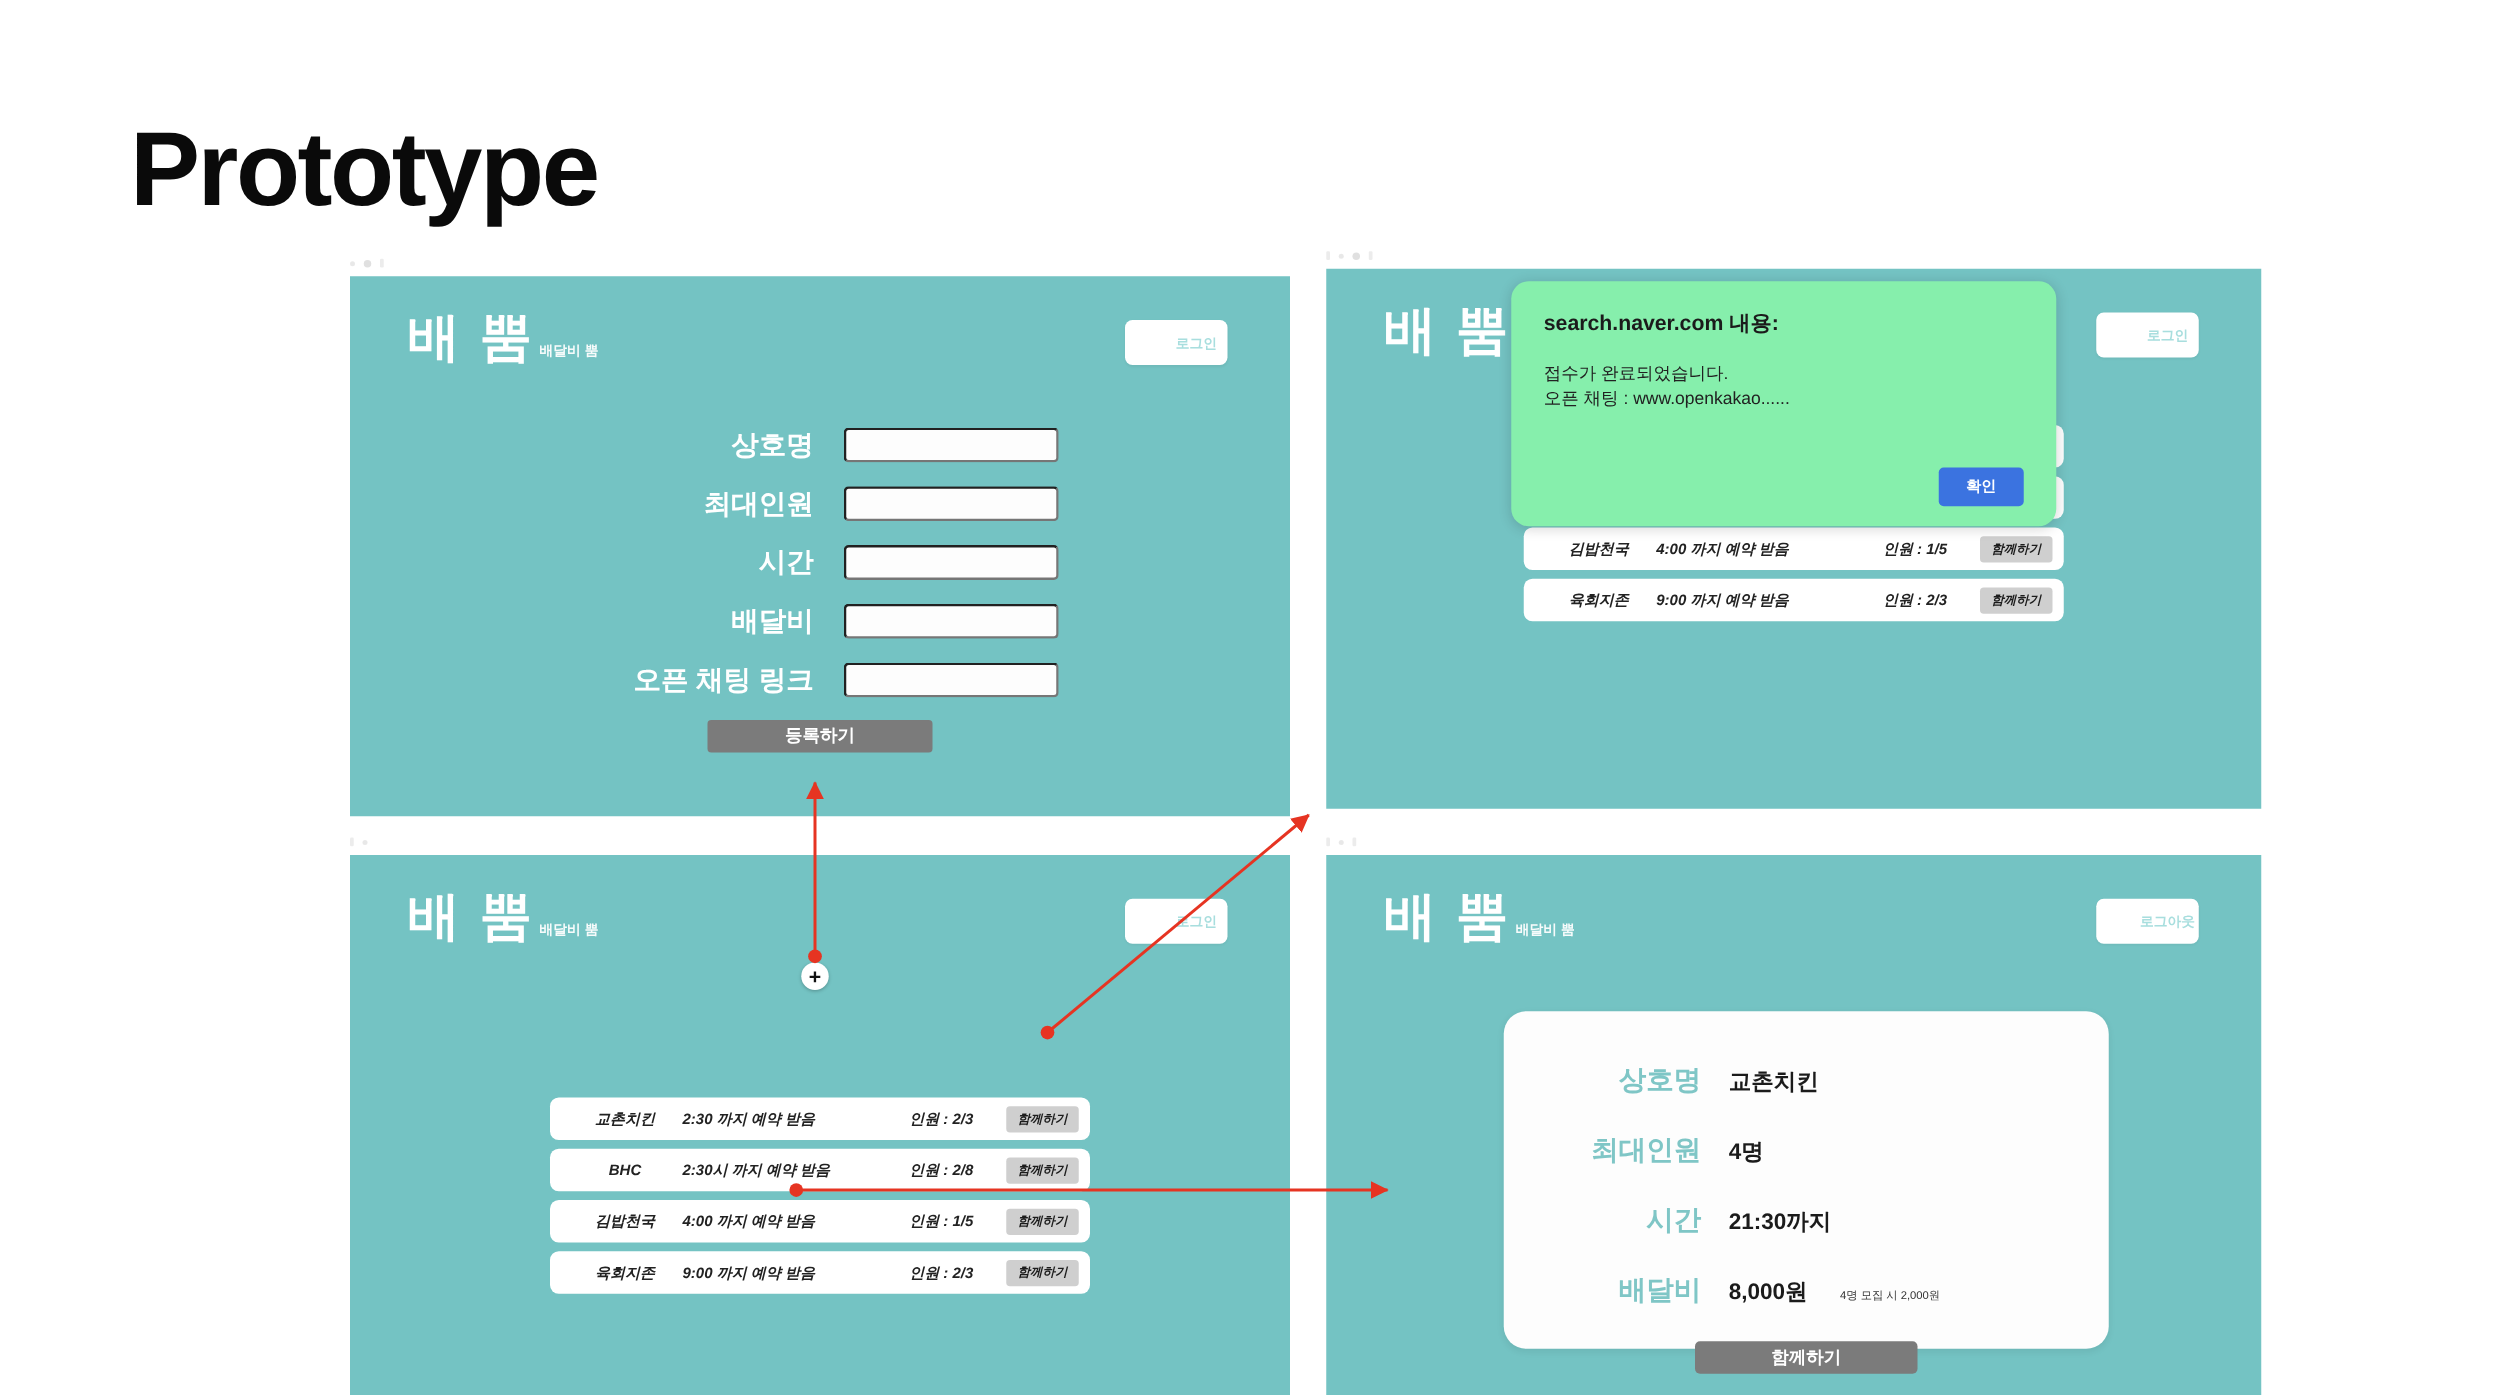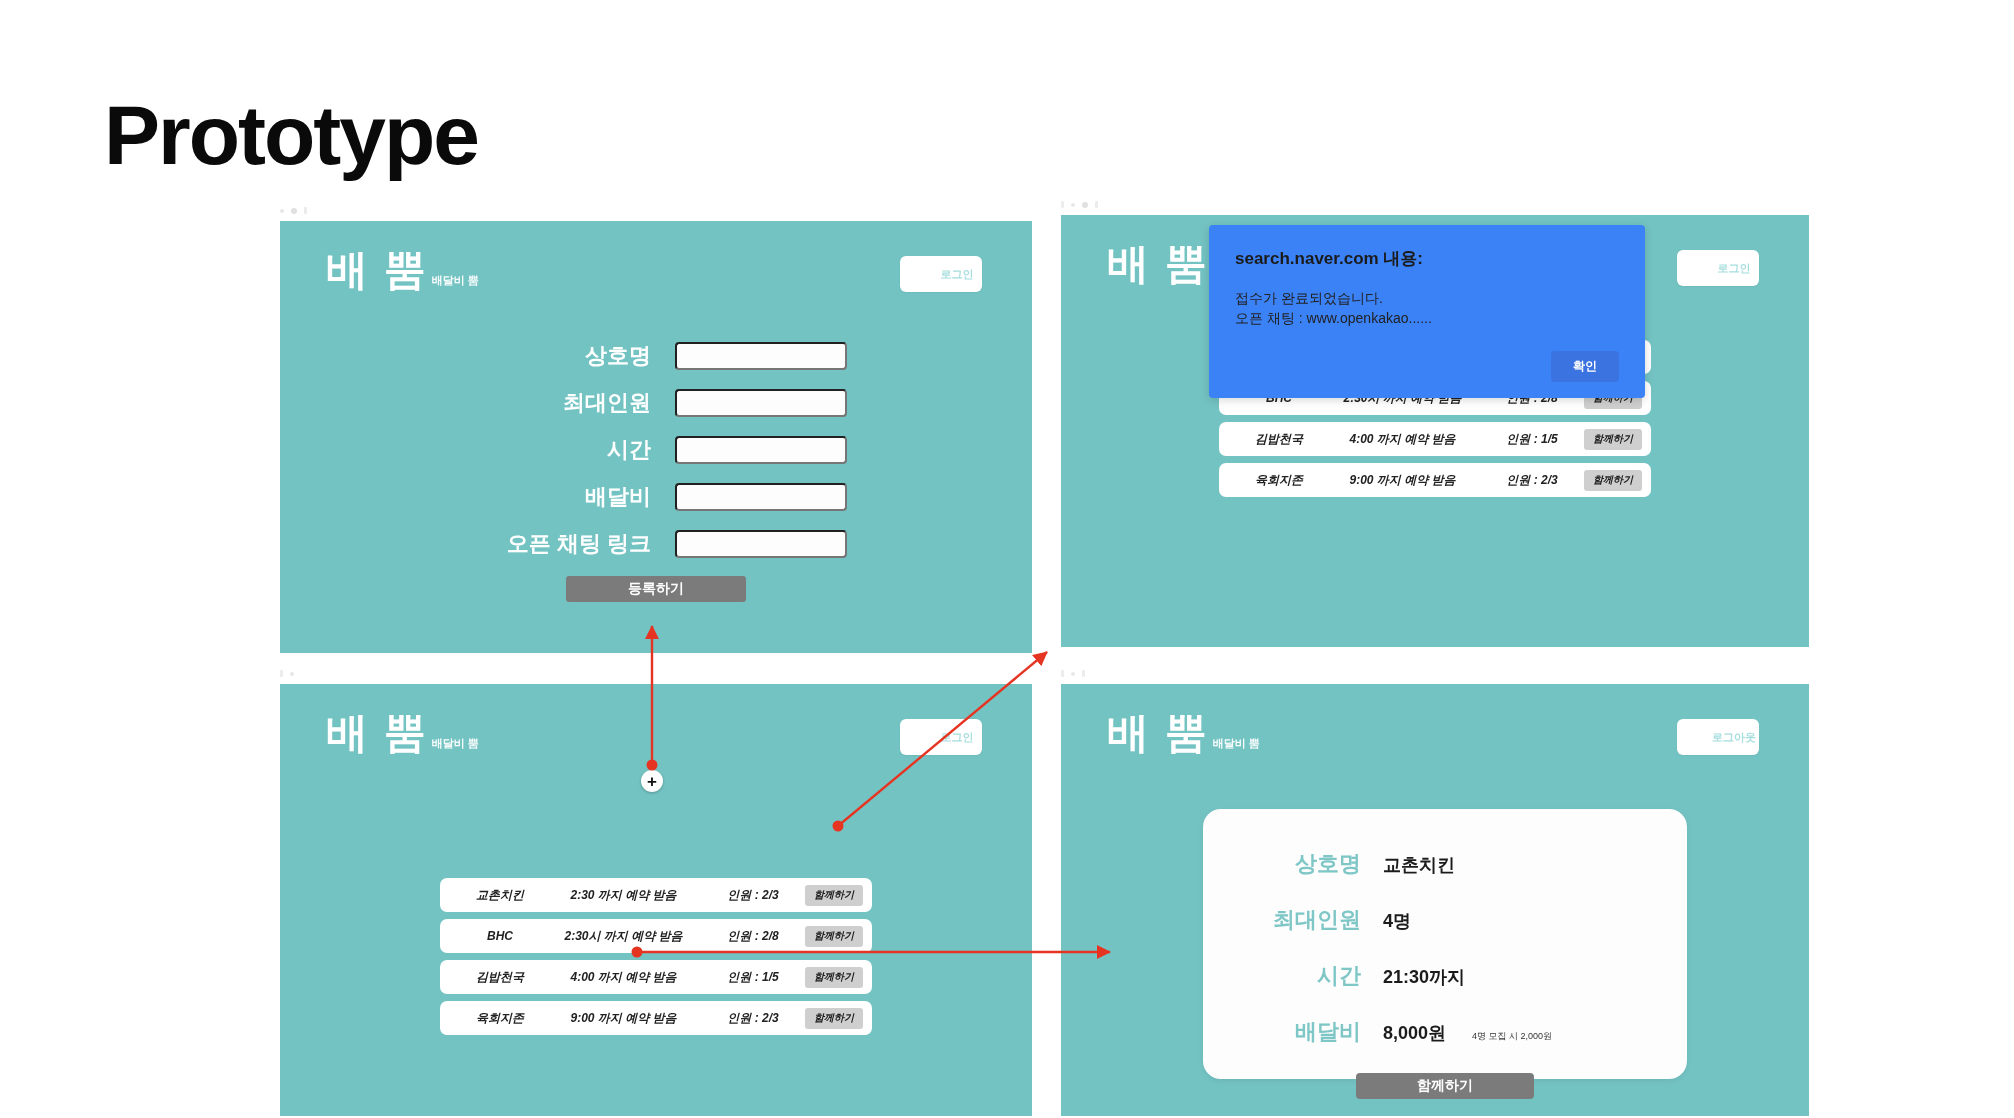--- a/index.html
+++ b/index.html
@@ -83,42 +83,42 @@
 
   
   .list { position:absolute;font-style:italic; }
   .list-row {
     background:#ffffff; border-radius: 7px;
     display:flex; align-items:center;
     height: 34px; margin-bottom: 7px;
     padding: 0 9px 0 14px;
   }
   .cell-name { width: 92px; text-align:center; font-size: 12px; font-weight:700; color:#222; }
-  .cell-time { flex: 1; text-align:center; font-size: 12px; font-weight:700; color:#222; }
+  .cell-time { flex: 1; text-align:left; font-size: 12px; font-weight:700; color:#222; }
   .cell-count { width: 104px; text-align:center; font-size: 12px; font-weight:700; color:#222; }
   .join-btn {
     width: 58px; height: 21px; background:#cfcfcf; border-radius: 3px;
     display:flex; align-items:center; justify-content:center;
     font-size: 10px; font-weight:700; color:#1c1c1c;
   }
 
   
   .alert {
     position: absolute;
-    background:#3b82f6;
-    border-radius: 4px;
+    background:#86efac;
+    border-radius: 14px;
     box-shadow: 0 2px 10px rgba(0,0,0,.16);
     padding: 22px 26px 16px 26px;
   }
   .alert-title { font-size: 17px; font-weight: 700; color:#1b1b1b; margin-bottom: 18px; }
   .alert-line { font-size: 14px; color:#212121; line-height: 1.45; }
   .alert-actions { display:flex; justify-content:flex-end; margin-top: 22px; }
   .alert-ok {
     background:#3b73e0; color:#fff; border-radius:4px;
-    padding: 7px 22px; font-size: 12px; font-weight: 700;
+    padding: 7px 22px; font-size: 12px; font-weight: 700; margin-top: 23px;
   }
 
   
   .detail-card {
     position:absolute;
     background:#fdfdfd; border-radius: 18px;
     box-shadow: 0 2px 6px rgba(0,0,0,.07);
   }
   .detail-row { display:flex; align-items:baseline; margin-bottom: 26px; }
   .detail-label {

